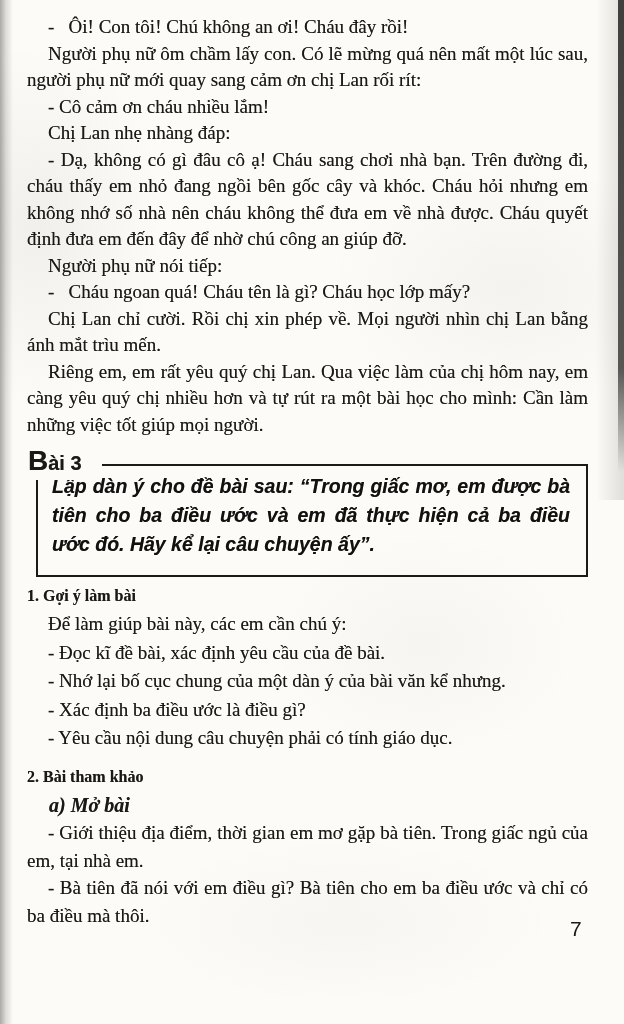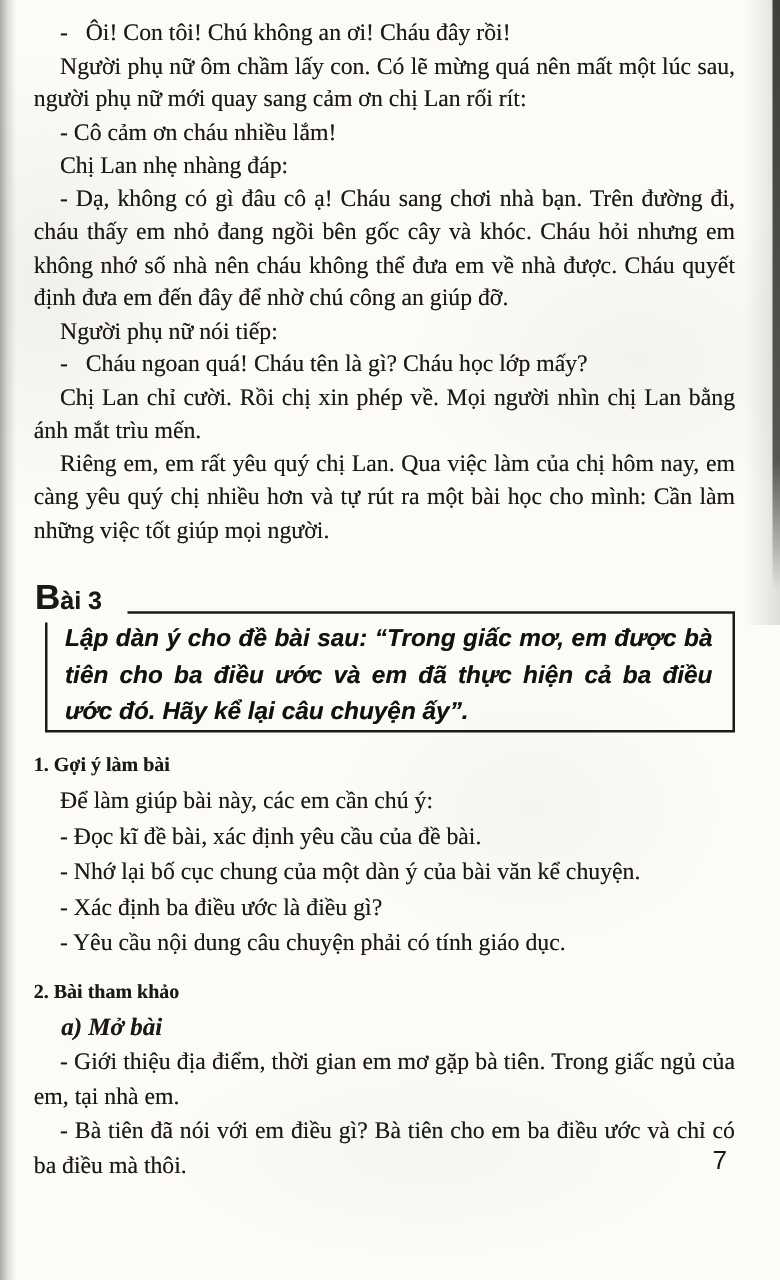--- a/index.html
+++ b/index.html
@@ -31,32 +31,32 @@
     background:linear-gradient(to bottom, rgba(42,40,38,0.88) 0%, rgba(58,56,54,0.82) 78%, rgba(58,56,54,0) 100%);
   }
   .content {
     position:absolute; left:27px; right:36px; top:14px;
     text-shadow:0 0 0.5px rgba(20,18,16,0.55);
   }
   .para {
     margin:0; font-size:19px; line-height:26.5px;
     text-align:justify; text-indent:21px; white-space:pre-wrap;
   }
-  .bai-section { position:relative; margin-top:31px; height:106px; }
+  .bai-section { position:relative; margin-top:14px; height:106px; }
   .bai-label {
     position:absolute; top:-6px; left:1px; z-index:2;
     font-family:"Liberation Sans", sans-serif; font-weight:bold;
     font-size:20px; line-height:30px;
     background:#fcfbf8; padding:0 20px 2px 0;
   }
   .bai-label .big-b { font-size:28px; }
   .bai-box {
-    position:absolute; top:20px; left:9px; right:0;
+    position:absolute; top:12px; left:9px; right:0;
     border:2.5px solid #1c1a18;
-    padding:6px 16px 0 14px;
+    padding:6px 16px 16px 14px;
   }
   .bai-prompt {
     margin:0; font-family:"Liberation Sans", sans-serif;
     font-weight:bold; font-style:italic;
     font-size:19.5px; line-height:29px; text-align:justify; color:#121110;
   }
   .h-num {
     margin:24px 0 0 0; font-size:16px; font-weight:bold; line-height:28px;
   }
   .h-num.second { margin-top:10px; }
@@ -101,21 +101,21 @@
         <span class="big-b">B</span><span>ài 3</span>
       </div>
       <div class="bai-box">
         <p class="bai-prompt">Lập dàn ý cho đề bài sau: “Trong giấc mơ, em được bà tiên cho ba điều ước và em đã thực hiện cả ba điều ước đó. Hãy kể lại câu chuyện ấy”.</p>
       </div>
     </div>
 
     <p class="h-num">1. Gợi ý làm bài</p>
     <p class="guide-line">Để làm giúp bài này, các em cần chú ý:</p>
     <p class="guide-line">- Đọc kĩ đề bài, xác định yêu cầu của đề bài.</p>
-    <p class="guide-line">- Nhớ lại bố cục chung của một dàn ý của bài văn kể chuyện.</p>
+    <p class="guide-line">- Nhớ lại bố cục chung của một dàn ý của bài văn kể nhưng.</p>
     <p class="guide-line">- Xác định ba điều ước là điều gì?</p>
     <p class="guide-line">- Yêu cầu nội dung câu chuyện phải có tính giáo dục.</p>
 
     <p class="h-num second">2. Bài tham khảo</p>
     <p class="sub-head">a) Mở bài</p>
     <p class="ref-line">- Giới thiệu địa điểm, thời gian em mơ gặp bà tiên. Trong giấc ngủ của em, tại nhà em.</p>
     <p class="ref-line">- Bà tiên đã nói với em điều gì? Bà tiên cho em ba điều ước và chỉ có ba điều mà thôi.</p>
 
   </div>
 

